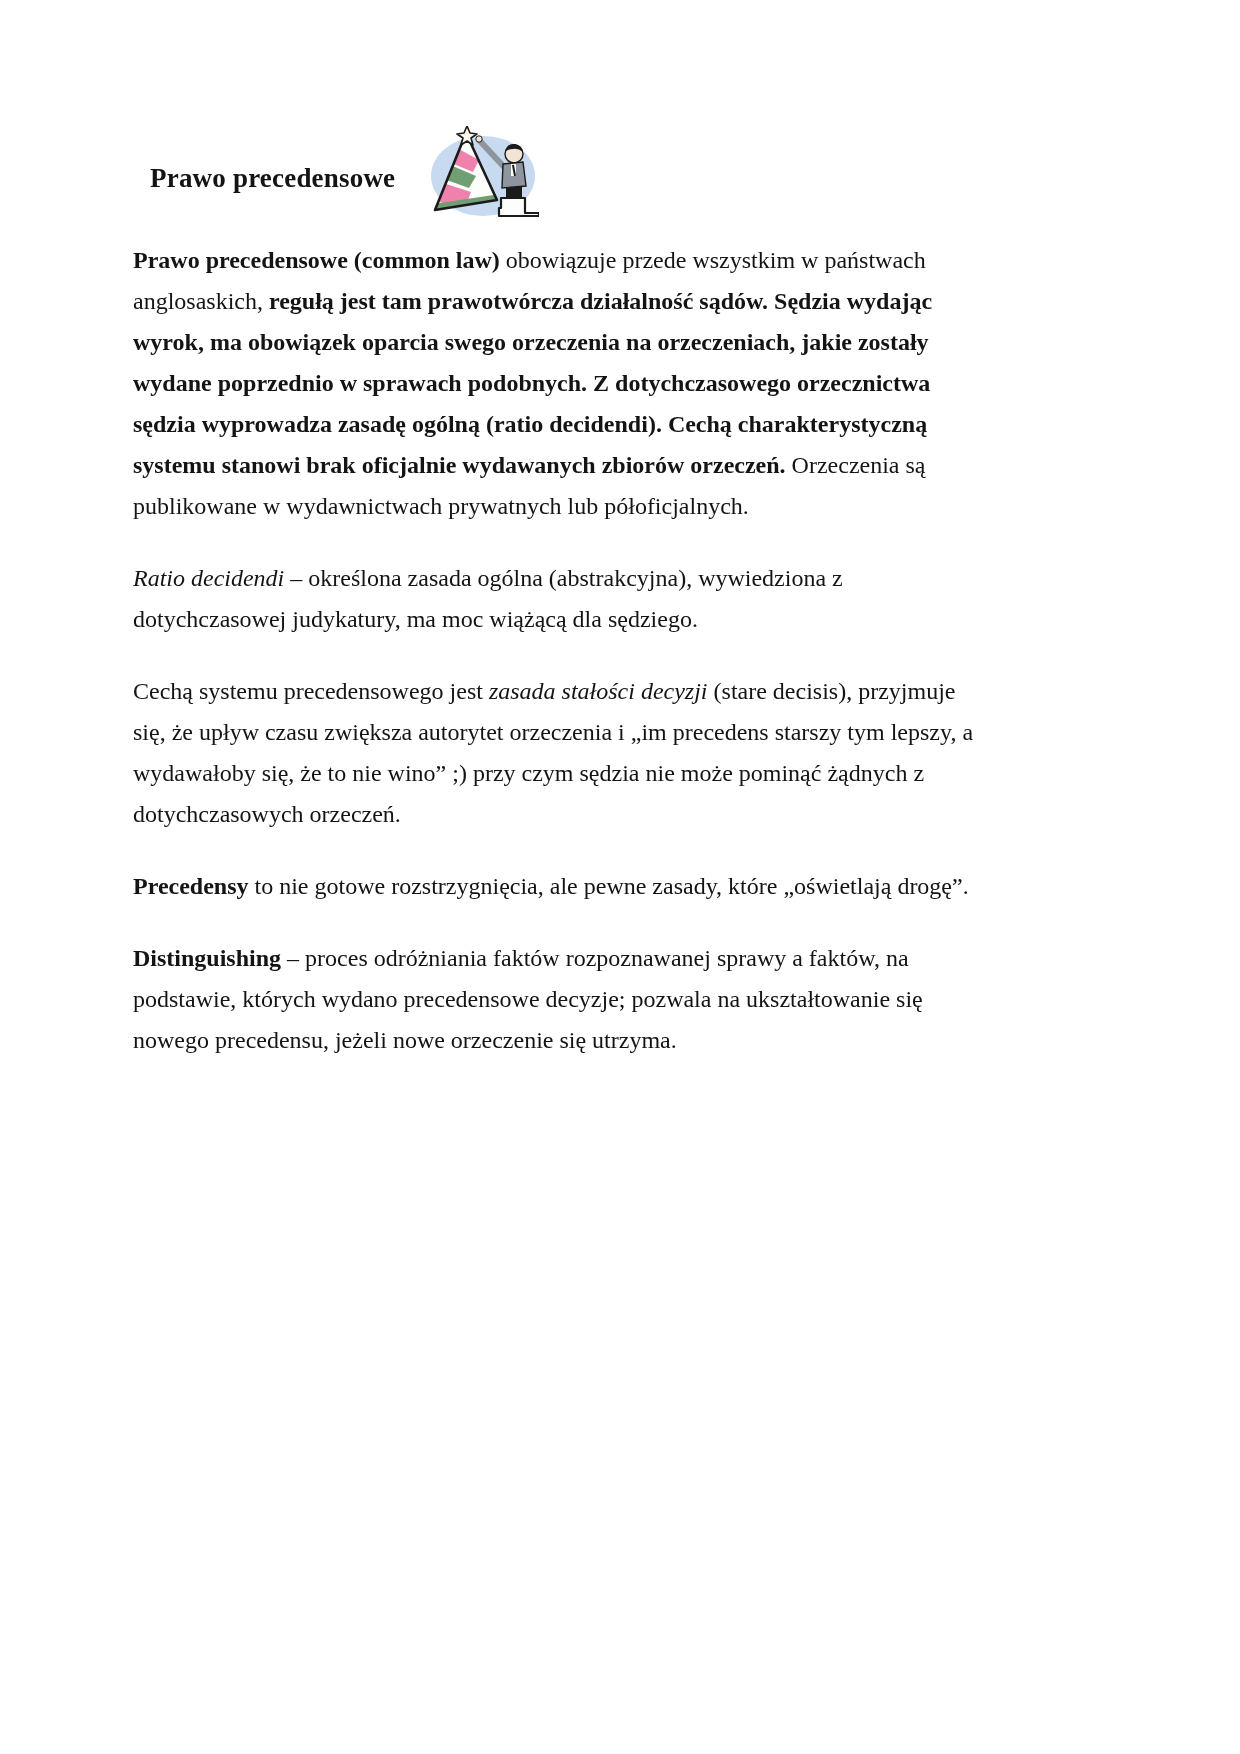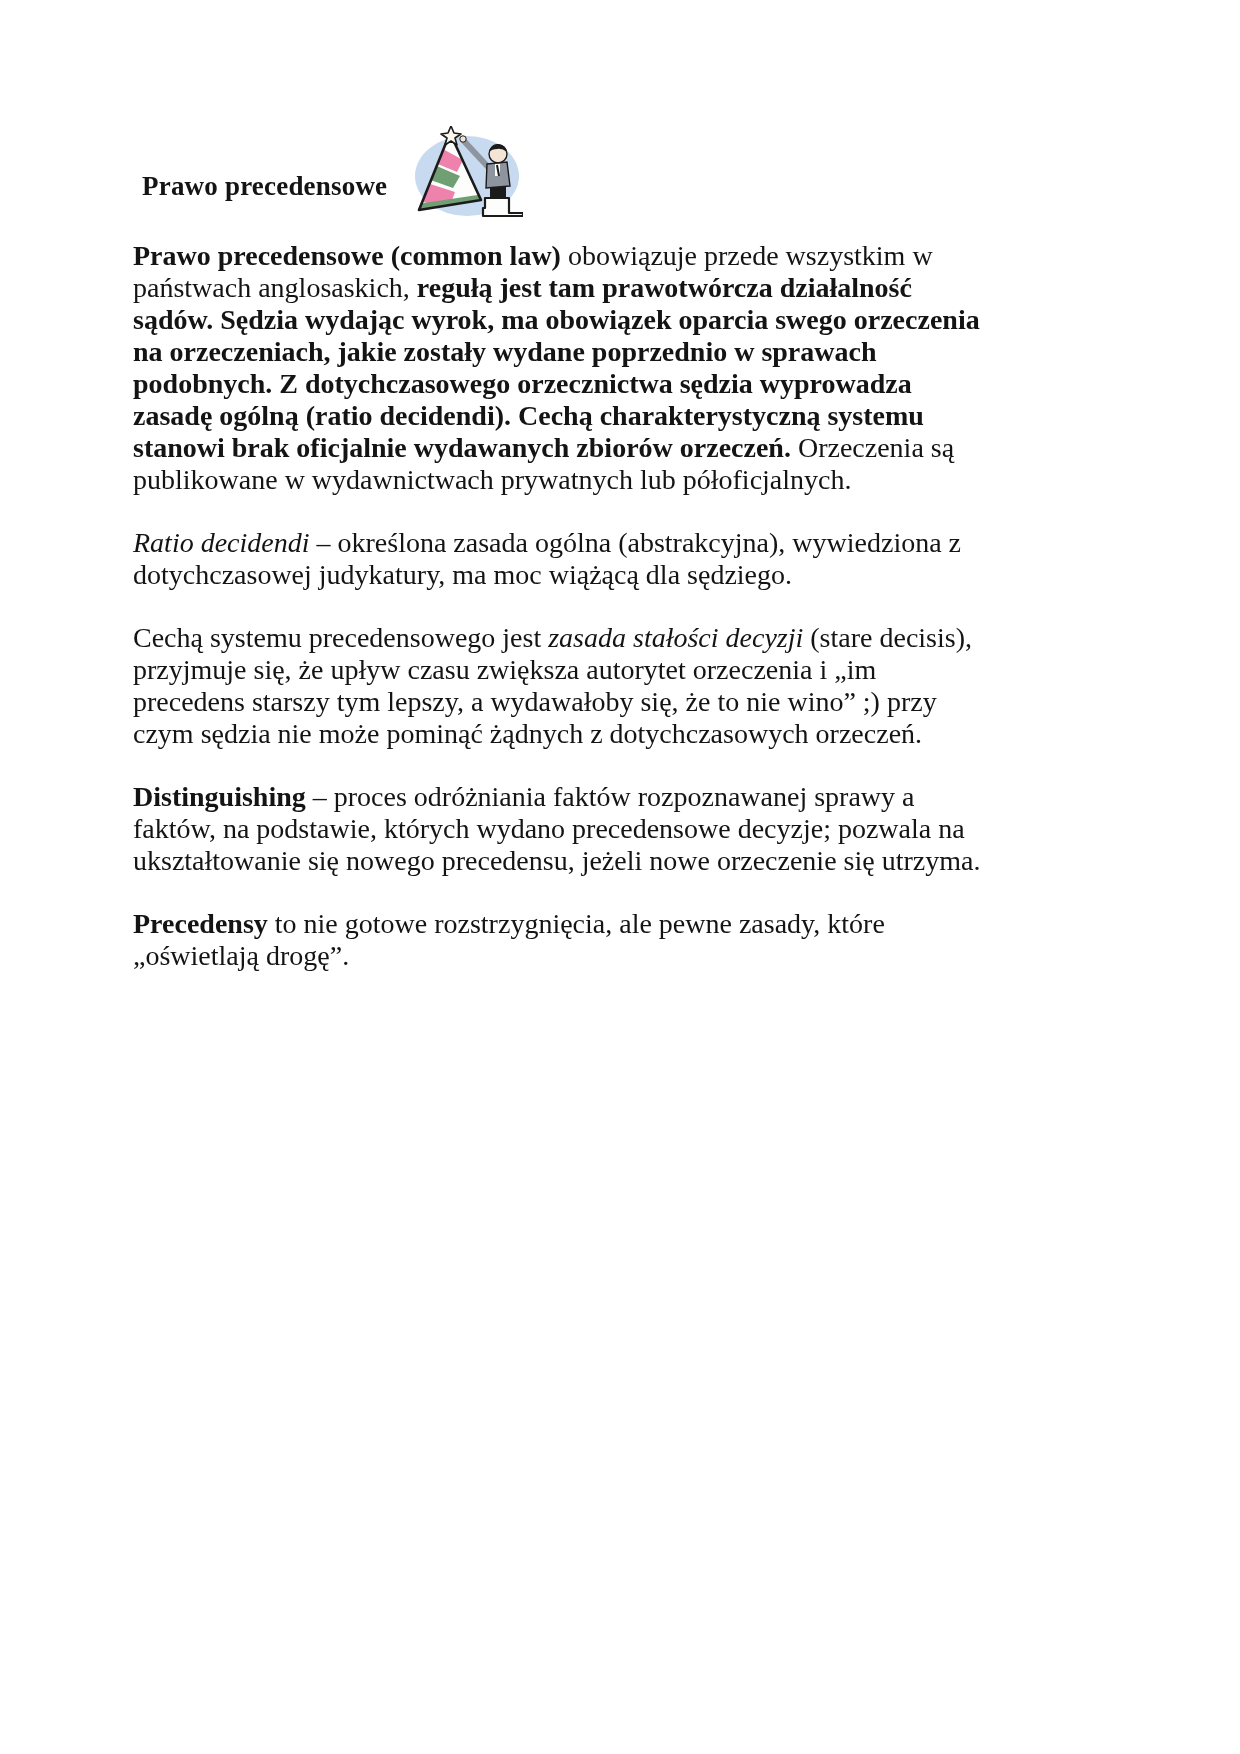--- a/index.html
+++ b/index.html
@@ -21,32 +21,32 @@
   .title-row {
     display: flex;
     align-items: flex-end;
     gap: 14px;
     padding-left: 5px;
     margin-bottom: 26px;
   }
   .doc-title {
     font-size: 27px;
     font-weight: 700;
-    margin: 4px;
+    margin: 12px;
     line-height: 1.1;
     padding-bottom: 8px;
     letter-spacing: 0.2px;
   }
   .clipart {
     flex: 0 0 auto;
     margin-bottom: -4px;
   }
   .para {
-    font-size: 28px;
-    line-height: 32px;
+    font-size: 24px;
+    line-height: 41px;
     margin: 8px 0 31px 0;
     width: 860px;
   }
   .seg-regular   { font-weight: 400; font-style: normal; }
   .seg-bold      { font-weight: 700; font-style: normal; }
   .seg-bolditalic{ font-weight: 400; font-style: italic; }
 </style>
 </head>
 <body>
 
@@ -88,17 +88,17 @@
       <rect x="85" y="61" width="16" height="11" fill="#1b1b1b"></rect>
 
       <path d="M80 72 L104 72 L104 87 L118 87 L118 90 L78 90 L78 82 L80 82 Z" stroke-width="2.2" stroke-linejoin="round" fill="#fdfdfb" stroke="#1b1b1b"></path>
     </svg>
   </div>
 
   <div id="paragraphs">
       <p class="para"><span class="seg-bold">Prawo precedensowe (common law)</span><span class="seg-regular"> obowiązuje przede wszystkim w państwach anglosaskich,</span><span class="seg-bold"> regułą jest tam prawotwórcza działalność sądów. Sędzia wydając wyrok, ma obowiązek oparcia swego orzeczenia na orzeczeniach, jakie zostały wydane poprzednio w sprawach podobnych. Z dotychczasowego orzecznictwa sędzia wyprowadza zasadę ogólną (ratio decidendi). Cechą charakterystyczną systemu stanowi brak oficjalnie wydawanych zbiorów orzeczeń.</span><span class="seg-regular"> Orzeczenia są publikowane w wydawnictwach prywatnych lub półoficjalnych.</span></p>
       <p class="para"><span class="seg-bolditalic">Ratio decidendi</span><span class="seg-regular"> – określona zasada ogólna (abstrakcyjna), wywiedziona z dotychczasowej judykatury, ma moc wiążącą dla sędziego.</span></p>
       <p class="para"><span class="seg-regular">Cechą systemu precedensowego jest </span><span class="seg-bolditalic">zasada stałości decyzji</span><span class="seg-regular"> (stare decisis), przyjmuje się, że upływ czasu zwiększa autorytet orzeczenia i „im precedens starszy tym lepszy, a wydawałoby się, że to nie wino” ;) przy czym sędzia nie może pominąć żądnych z dotychczasowych orzeczeń.</span></p>
+      <p class="para"><span class="seg-bold">Precedensy</span><span class="seg-regular"> to nie gotowe rozstrzygnięcia, ale pewne zasady, które „oświetlają drogę”.</span></p>
       <p class="para"><span class="seg-bold">Distinguishing</span><span class="seg-regular"> – proces odróżniania faktów rozpoznawanej sprawy a faktów, na podstawie, których wydano precedensowe decyzje; pozwala na ukształtowanie się nowego precedensu, jeżeli nowe orzeczenie się utrzyma.</span></p>
-      <p class="para"><span class="seg-bold">Precedensy</span><span class="seg-regular"> to nie gotowe rozstrzygnięcia, ale pewne zasady, które „oświetlają drogę”.</span></p>
     </div>
 
 </div>
 
 </body></html>

